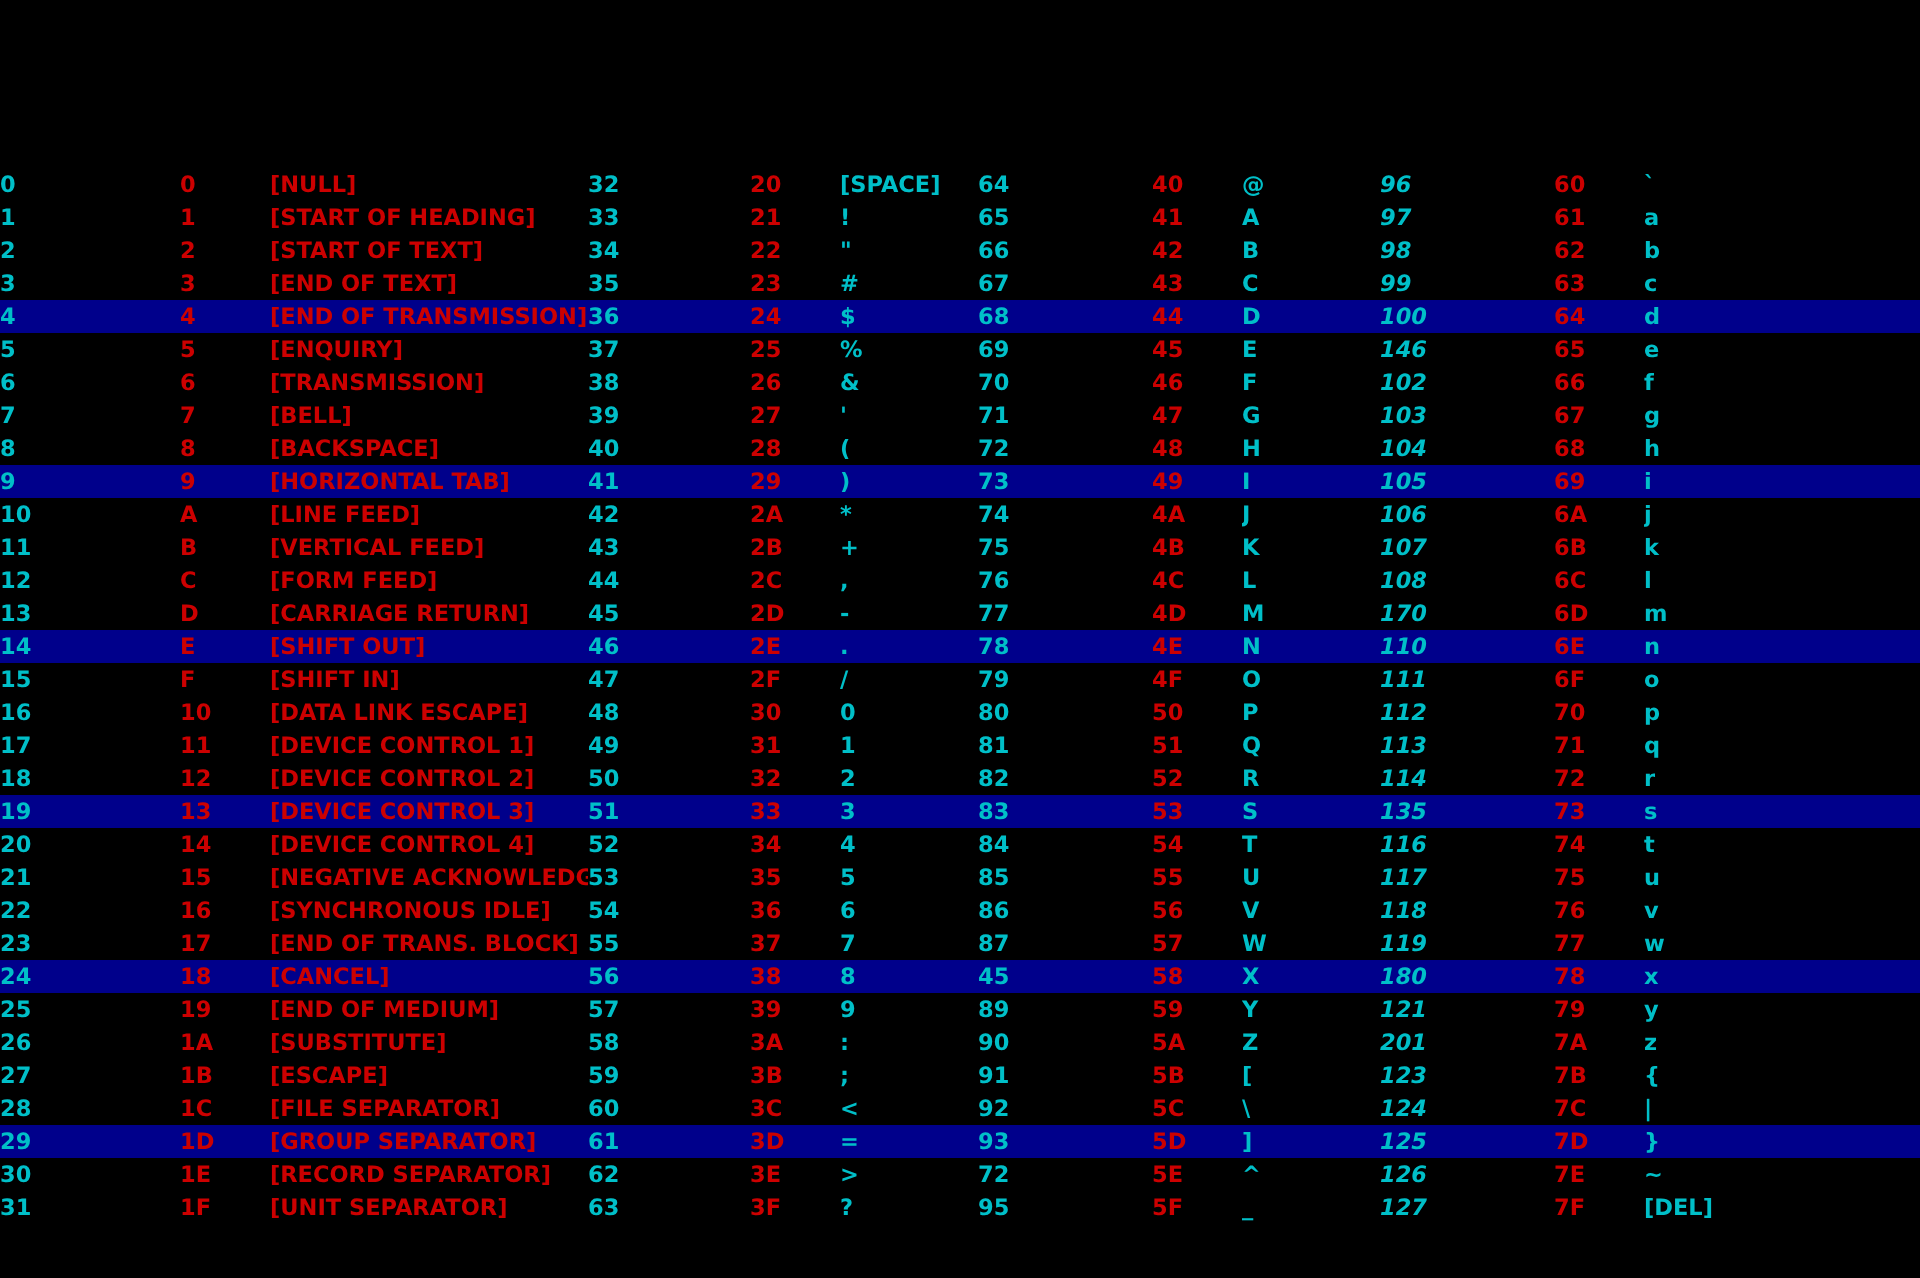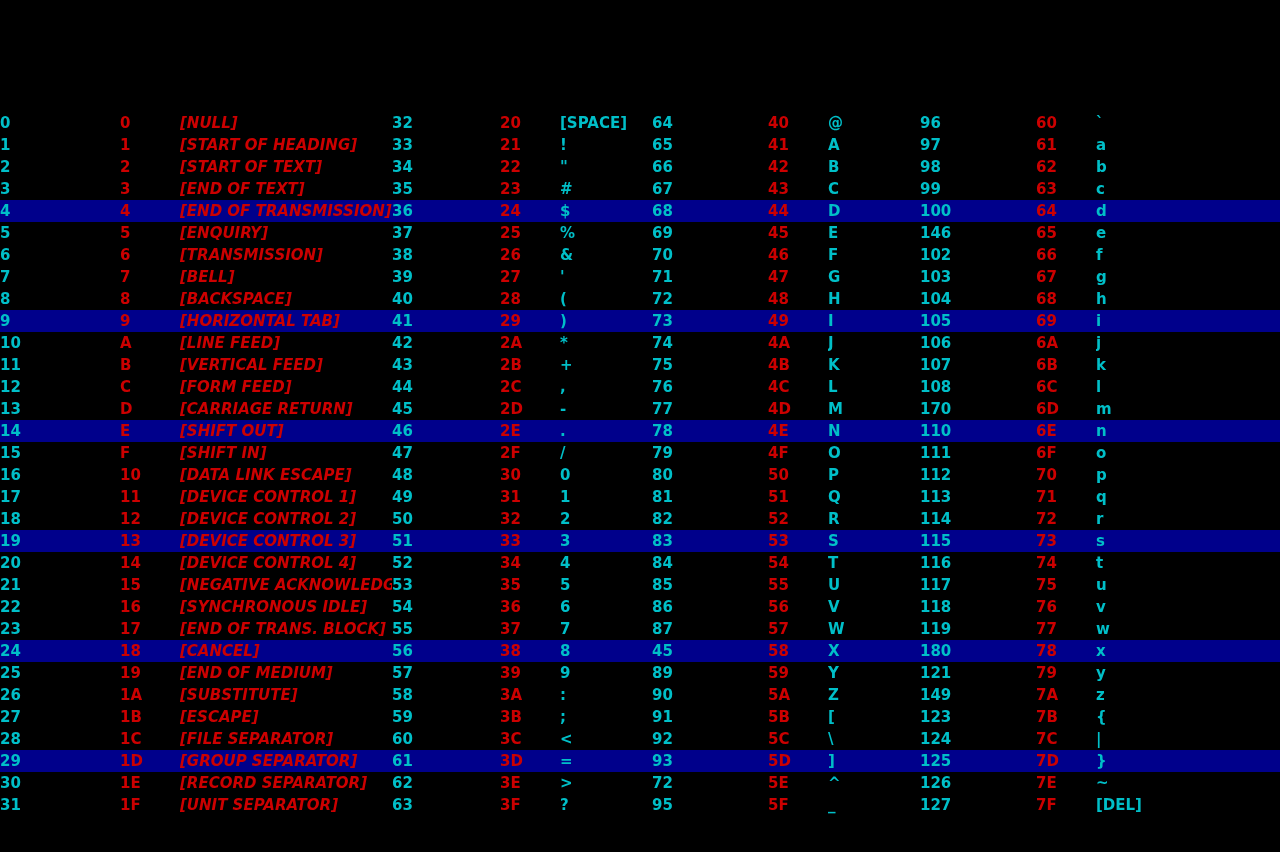--- a/index.html
+++ b/index.html
@@ -39,27 +39,26 @@
   }
   
   .c-dec  { color: #00bfc8; padding-left: 32px; width: 120px; }
   .c-hex  { color: #cc0000; padding-left: 0px;  width: 60px;  }
   .c-chr  { color: #00bfc8; padding-left: 0px; }
   .w-name { width: 212px; }
   .w-chr  { width: 92px; }
   .w-chr-last { width: auto; }
   .ctrl-name {
     color: #cc0000;
-    font-style: italic;
     font-weight: bold;
   }
   .dec-1 { padding-left: 32px; width: 120px; }
   .dec-2 { padding-left: 0px; width: 108px; }
   .dec-3 { padding-left: 0px; width: 116px; }
-  .dec-4 { padding-left: 0px; width: 116px; }
+  .dec-4 { padding-left: 0px; width: 116px; font-style: italic; }
 </style>
 </head>
 <body>
 
 <div id="table-wrap">
   <table class="ascii">
     <tbody id="ascii-body">
         <tr>
           <td class="c-dec dec-1">0</td>
           <td class="c-hex">0</td>
@@ -329,21 +328,21 @@
         <tr class="row-hl">
           <td class="c-dec dec-1">19</td>
           <td class="c-hex">13</td>
           <td class="ctrl-name w-name">[DEVICE CONTROL 3]</td>
           <td class="c-dec dec-2">51</td>
           <td class="c-hex">33</td>
           <td class="c-chr w-chr">3</td>
           <td class="c-dec dec-3">83</td>
           <td class="c-hex">53</td>
           <td class="c-chr w-chr">S</td>
-          <td class="c-dec dec-4">115</td>
+          <td class="c-dec dec-4">135</td>
           <td class="c-hex">73</td>
           <td class="c-chr w-chr-last">s</td>
         </tr>
         <tr>
           <td class="c-dec dec-1">20</td>
           <td class="c-hex">14</td>
           <td class="ctrl-name w-name">[DEVICE CONTROL 4]</td>
           <td class="c-dec dec-2">52</td>
           <td class="c-hex">34</td>
           <td class="c-chr w-chr">4</td>
@@ -427,21 +426,21 @@
         <tr>
           <td class="c-dec dec-1">26</td>
           <td class="c-hex">1A</td>
           <td class="ctrl-name w-name">[SUBSTITUTE]</td>
           <td class="c-dec dec-2">58</td>
           <td class="c-hex">3A</td>
           <td class="c-chr w-chr">:</td>
           <td class="c-dec dec-3">90</td>
           <td class="c-hex">5A</td>
           <td class="c-chr w-chr">Z</td>
-          <td class="c-dec dec-4">149</td>
+          <td class="c-dec dec-4">201</td>
           <td class="c-hex">7A</td>
           <td class="c-chr w-chr-last">z</td>
         </tr>
         <tr>
           <td class="c-dec dec-1">27</td>
           <td class="c-hex">1B</td>
           <td class="ctrl-name w-name">[ESCAPE]</td>
           <td class="c-dec dec-2">59</td>
           <td class="c-hex">3B</td>
           <td class="c-chr w-chr">;</td>

